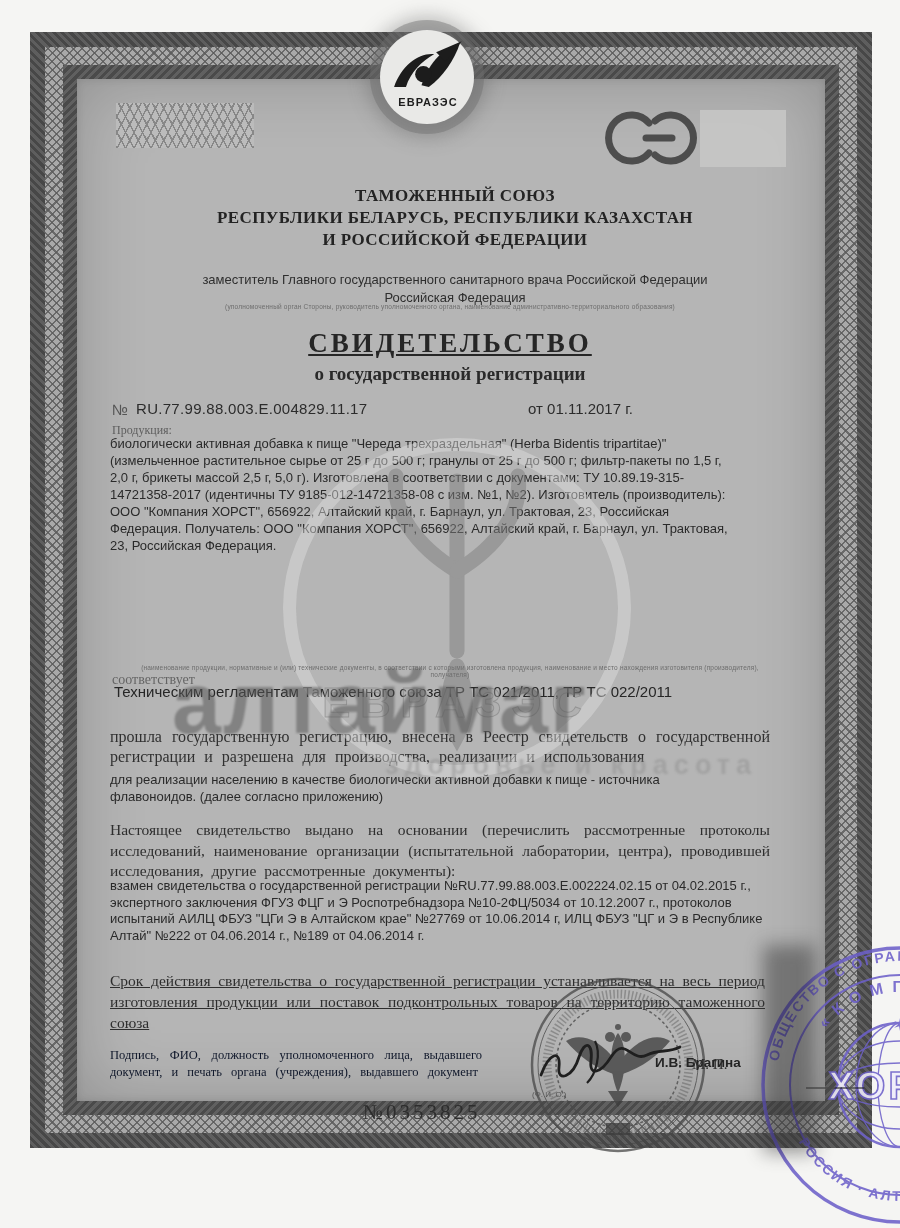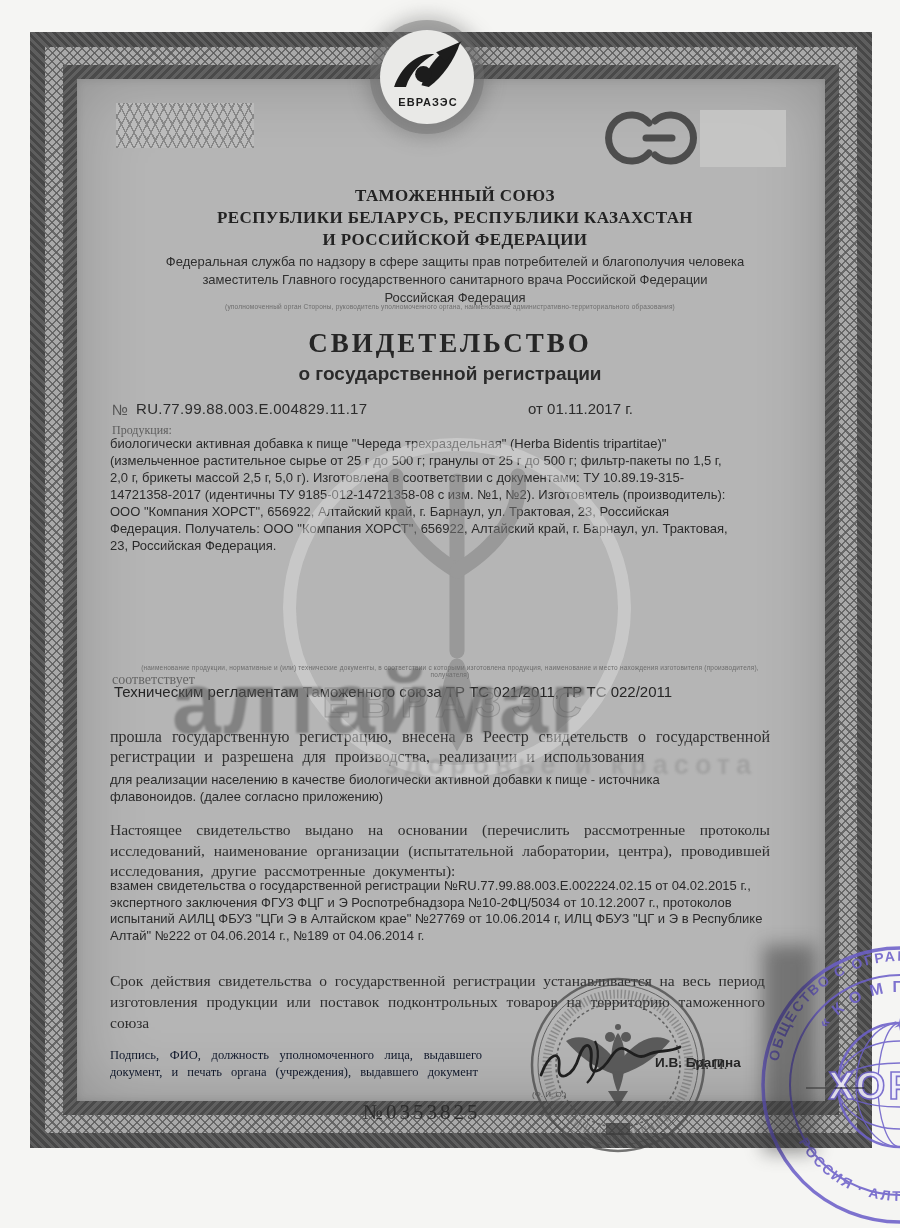--- a/index.html
+++ b/index.html
@@ -32,22 +32,22 @@
         repeating-linear-gradient(62deg,#838383 0 1.5px,transparent 1.5px 7.5px),
         repeating-linear-gradient(-62deg,#838383 0 1.5px,transparent 1.5px 7.5px),#bdbdbd;
         opacity:.9;}
   .patch{left:700px;top:110px;width:86px;height:57px;background:#c7c7c5;opacity:.9;}
   
   .hdr{left:145px;width:620px;text-align:center;color:#232323;margin-top:32px;}
   .hdr-b{font-family:"Liberation Serif",serif;font-weight:bold;font-size:17px;letter-spacing:.4px;}
   .hdr-s{font-size:13px;color:#2e2e2e;}
   .tiny-note{left:140px;width:620px;text-align:center;font-size:6.5px;color:#6d6d6d;letter-spacing:.2px;}
   .title-main{left:150px;top:328px;width:600px;text-align:center;font-family:"Liberation Serif",serif;
-        font-weight:bold;font-size:27px;letter-spacing:3px;color:#262626;}
-  .title-sub{left:150px;top:363px;width:600px;text-align:center;font-family:Liberation Sans, sans-serif;
+        font-weight:bold;font-size:27px;letter-spacing:3px;color:#262626;text-decoration:underline;}
+  .title-sub{left:150px;top:363px;width:600px;text-align:center;font-family:Liberation Serif, serif;
         font-weight:bold;font-size:19px;color:#2a2a2a;}
   
   .just{text-align:justify;}
   .wm{pointer-events:none;}
   .sig-line{left:806px;top:1087px;width:58px;border-top:2px solid #4a4a4a;opacity:.7;}
   .scan-shadow{left:763px;top:945px;width:52px;height:208px;background:#383838;filter:blur(9px);opacity:.5;z-index:3;}
 </style>
 </head>
 <body>
 
@@ -97,21 +97,20 @@
       <g fill="none" stroke="#3b3b3b" stroke-width="7" opacity=".85" stroke-linecap="round">
         <path d="M49,21 A23,23 0 1 0 49,51"></path>
         <path d="M55,19 A23,23 0 1 1 55,53"></path>
         <path d="M46,36 L72,36"></path>
       </g>
     </svg>
 
     <div class="abs hdr hdr-b" style="top:154px;">ТАМОЖЕННЫЙ СОЮЗ</div>
     <div class="abs hdr hdr-b" style="top:176px;">РЕСПУБЛИКИ БЕЛАРУСЬ, РЕСПУБЛИКИ КАЗАХСТАН</div>
     <div class="abs hdr hdr-b" style="top:198px;">И РОССИЙСКОЙ ФЕДЕРАЦИИ</div>
-    <div class="abs hdr hdr-s" style="top:222px;">Федеральная служба по надзору в сфере защиты прав потребителей и благополучия человека</div>
     <div class="abs hdr hdr-s" style="top:240px;">заместитель Главного государственного санитарного врача Российской Федерации</div>
     <div class="abs hdr hdr-s" style="top:258px;">Российская Федерация</div>
     <div class="abs tiny-note" style="top:303px;">(уполномоченный орган Стороны, руководитель уполномоченного органа, наименование административно-территориального образования)</div>
 
     <div class="abs title-main">СВИДЕТЕЛЬСТВО</div>
     <div class="abs title-sub">о государственной регистрации</div>
 
     <div class="abs" style="left:112px;top:401px;font-size:15px;color:#555;">№</div>
     <div class="abs" style="left:136px;top:400px;font-size:15px;color:#2c2c2c;letter-spacing:.3px;">RU.77.99.88.003.Е.004829.11.17</div>
     <div class="abs" style="left:528px;top:400px;font-size:15px;color:#2c2c2c;">от 01.11.2017 г.</div>
@@ -122,21 +121,21 @@
     <div class="abs tiny-note" style="top:664px;z-index:2;">(наименование продукции, нормативные и (или) технические документы, в соответствии с которыми изготовлена продукция, наименование и место нахождения изготовителя (производителя), получателя)</div>
     <div class="abs serif" style="left:112px;top:672px;font-size:14px;color:#515151;opacity:.8;">соответствует</div>
     <div class="abs" style="left:114px;top:683px;width:640px;font-size:15px;font-weight:500;color:#262626;">Техническим регламентам Таможенного союза ТР ТС 021/2011, ТР ТС 022/2011</div>
 
     <div class="abs" style="left:110px;top:771px;width:622px;font-size:13px;line-height:17px;color:#2a2a2a;">для реализации населению в качестве биологически активной добавки к пище - источника флавоноидов. (далее согласно приложению)</div>
     <div class="abs serif just" style="left:110px;top:727px;width:660px;font-size:16px;line-height:20px;word-spacing:5px;color:#303030;">прошла государственную регистрацию, внесена в Реестр свидетельств о государственной регистрации и разрешена для производства, реализации и использования</div>
 
     <div class="abs serif just" style="left:110px;top:820px;width:660px;font-size:15.5px;line-height:20.5px;word-spacing:4px;color:#2e2e2e;">Настоящее свидетельство выдано на основании (перечислить рассмотренные протоколы исследований, наименование организации (испытательной лаборатории, центра), проводившей исследования, другие рассмотренные документы):</div>
     <div class="abs" style="left:110px;top:878px;width:665px;font-size:13px;line-height:16.5px;color:#2a2a2a;">взамен свидетельства о государственной регистрации №RU.77.99.88.003.Е.002224.02.15 от 04.02.2015 г., экспертного заключения ФГУЗ ФЦГ и Э Роспотребнадзора №10-2ФЦ/5034 от 10.12.2007 г., протоколов испытаний АИЛЦ ФБУЗ "ЦГи Э в Алтайском крае" №27769 от 10.06.2014 г, ИЛЦ ФБУЗ "ЦГ и Э в Республике Алтай" №222 от 04.06.2014 г., №189 от 04.06.2014 г.</div>
 
-    <div class="abs serif just" style="left:110px;top:970px;width:655px;font-size:15.5px;line-height:21px;word-spacing:3px;color:#2e2e2e;">Срок действия свидетельства о государственной регистрации устанавливается на весь период изготовления продукции или поставок подконтрольных товаров на территорию таможенного союза</div>
+    <div class="abs serif just" style="left:110px;top:970px;width:655px;font-size:15.5px;line-height:21px;word-spacing:3px;color:#2e2e2e;text-decoration:underline;">Срок действия свидетельства о государственной регистрации устанавливается на весь период изготовления продукции или поставок подконтрольных товаров на территорию таможенного союза</div>
 
     <div class="abs serif just" style="left:110px;top:1047px;width:372px;font-size:12.5px;line-height:16.5px;word-spacing:6px;color:#0f172a;">Подпись, ФИО, должность уполномоченного лица, выдавшего документ, и печать органа (учреждения), выдавшего документ</div>
 
     <svg class="abs" style="left:528px;top:975px;opacity:.75;" width="180" height="180" viewBox="0 0 180 180">
       <circle cx="90" cy="90" r="86" fill="none" stroke="#474747" stroke-width="2.5"></circle>
       <circle cx="90" cy="90" r="80" fill="none" stroke="#474747" stroke-width="1"></circle>
       <circle cx="90" cy="90" r="62" fill="none" stroke="#474747" stroke-width="1.5" stroke-dasharray="3 2.5"></circle>
       <circle cx="90" cy="90" r="71" fill="none" stroke="#505050" stroke-width="9" stroke-dasharray="1.5 2.2" opacity=".55"></circle>
       <g fill="#3c3c3c">
         <path d="M90,58 C82,68 80,94 90,118 C100,94 98,68 90,58 Z"></path>

